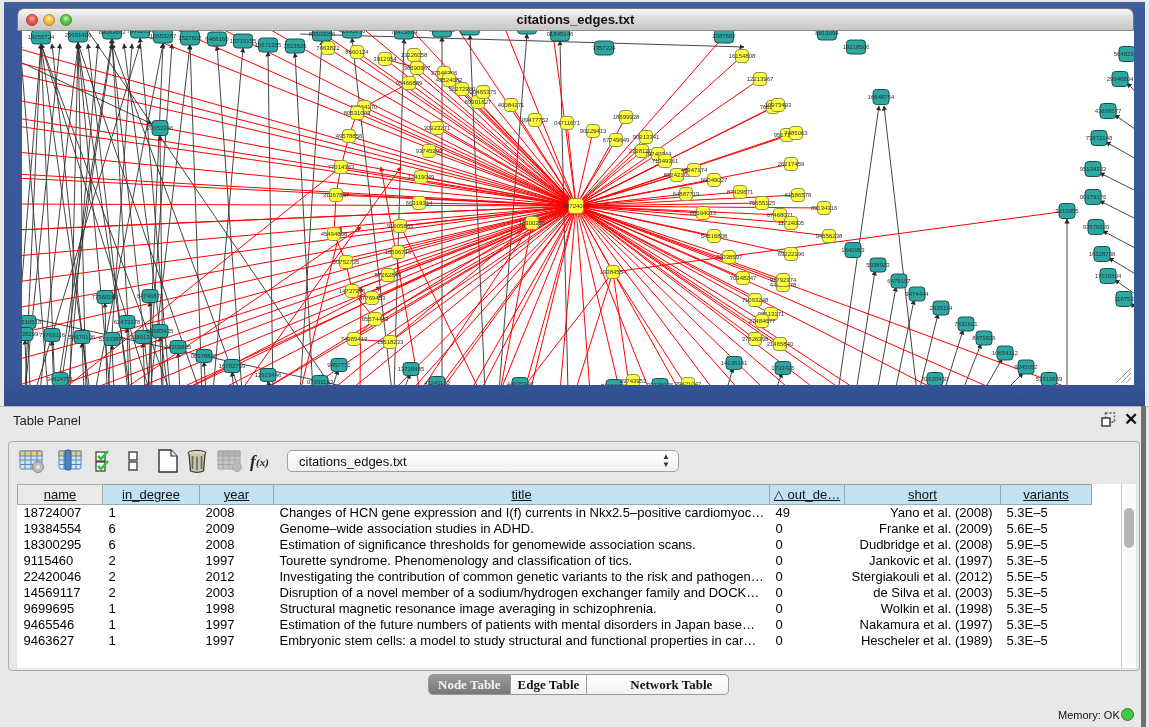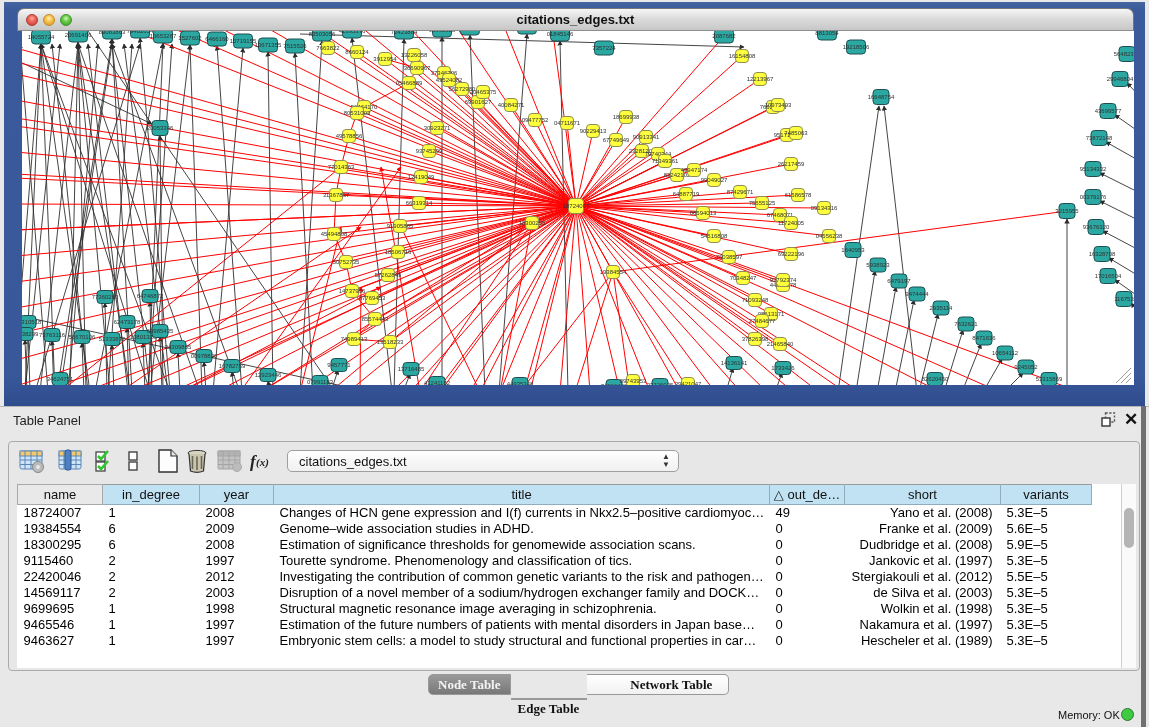--- a/index.html
+++ b/index.html
@@ -19,27 +19,27 @@
 #tptitle span { position:absolute; left:13px; top:6px; font-size:13px; color:#222; }
 #floaticon { left:1101px; top:412px; width:15px; height:15px; }
 #closex { left:1124px; top:409px; font-size:17px; font-weight:bold; color:#111; }
 #inset { left:8px; top:441px; width:1132px; height:230px; background:#e7e7e7; border:1px solid #aaa; border-radius:4px; }
 #combo { left:287px; top:450px; width:392px; height:22px; background:linear-gradient(#fff,#f0f0f0); border:1px solid #9f9f9f; border-radius:5px; }
 #combo span { position:absolute; left:11px; top:3px; font-size:13px; color:#111; }
 #combo .stepper { position:absolute; right:8px; top:2px; font-size:8px; color:#333; line-height:8px; text-align:center; }
 
 #dtable { left:17px; top:484px; width:1104px; height:184px; background:#fff; }
 table { border-collapse:collapse; table-layout:fixed; width:1074px; font-size:13px; }
-th { background:#c0e2f2; border:1px solid #8faebc; border-top:1px solid #9a9a9a; font-weight:normal; color:#111; height:20px; font-size:13px; overflow:hidden; white-space:nowrap; }
+th { background:#c0e2f2; border:1px solid #8faebc; border-top:1px solid #9a9a9a; font-weight:normal; color:#111; height:20px; font-size:13px; overflow:hidden; white-space:nowrap;text-decoration:underline; }
 th.c0 { background:#e9e9e9; border:1px solid #a8a8a8; }
 td { height:16px; font-size:13px; color:#000; overflow:hidden; white-space:nowrap; padding:0 0 0 6px; }
 td.c1,td.c2 { }
 .c0 { width:85px; } .c1 { width:97px; } .c2 { width:74px; } .c3 { width:496px; }
 .c4 { width:75px; } .c5 { width:156px; } .c6 { width:91px; }
-.tab.first { padding:0 9px; } .tab.mid { padding:0 7px;margin-top:24px; } .tab.last { padding:0 16px; }
+.tab.first { padding:0 9px; } .tab.mid { padding:0 7px; } .tab.last { padding:0 16px; }
 td.c5 { text-align:right; padding:0 8px 0 0; }
 #vscroll { left:1121px; top:484px; width:15px; height:184px; background:#fafafa; border-left:1px solid #d0d0d0; }
 #vthumb { left:1123.5px; top:508px; width:10px; height:40px; background:#b5b5b5; border-radius:5px; }
 
 #tabs { left:428px; top:674px; height:21px; display:flex; font-size:13px; font-weight:bold;font-family:Liberation Serif, serif; }
 .tab { border:1px solid #999; border-left:none; background:linear-gradient(#fff,#f1f1f1); color:#111; padding:0 12px; line-height:19px; }
 .tab.first { border-left:1px solid #999; border-radius:5px 0 0 5px; background:linear-gradient(#9a9a9a,#787878); color:#f4f4f4; }
 .tab.last { border-radius:0 5px 5px 0;padding-left:43px; }
 
 #memtxt { left:1058px; top:709px; font-size:11px; color:#111; }

